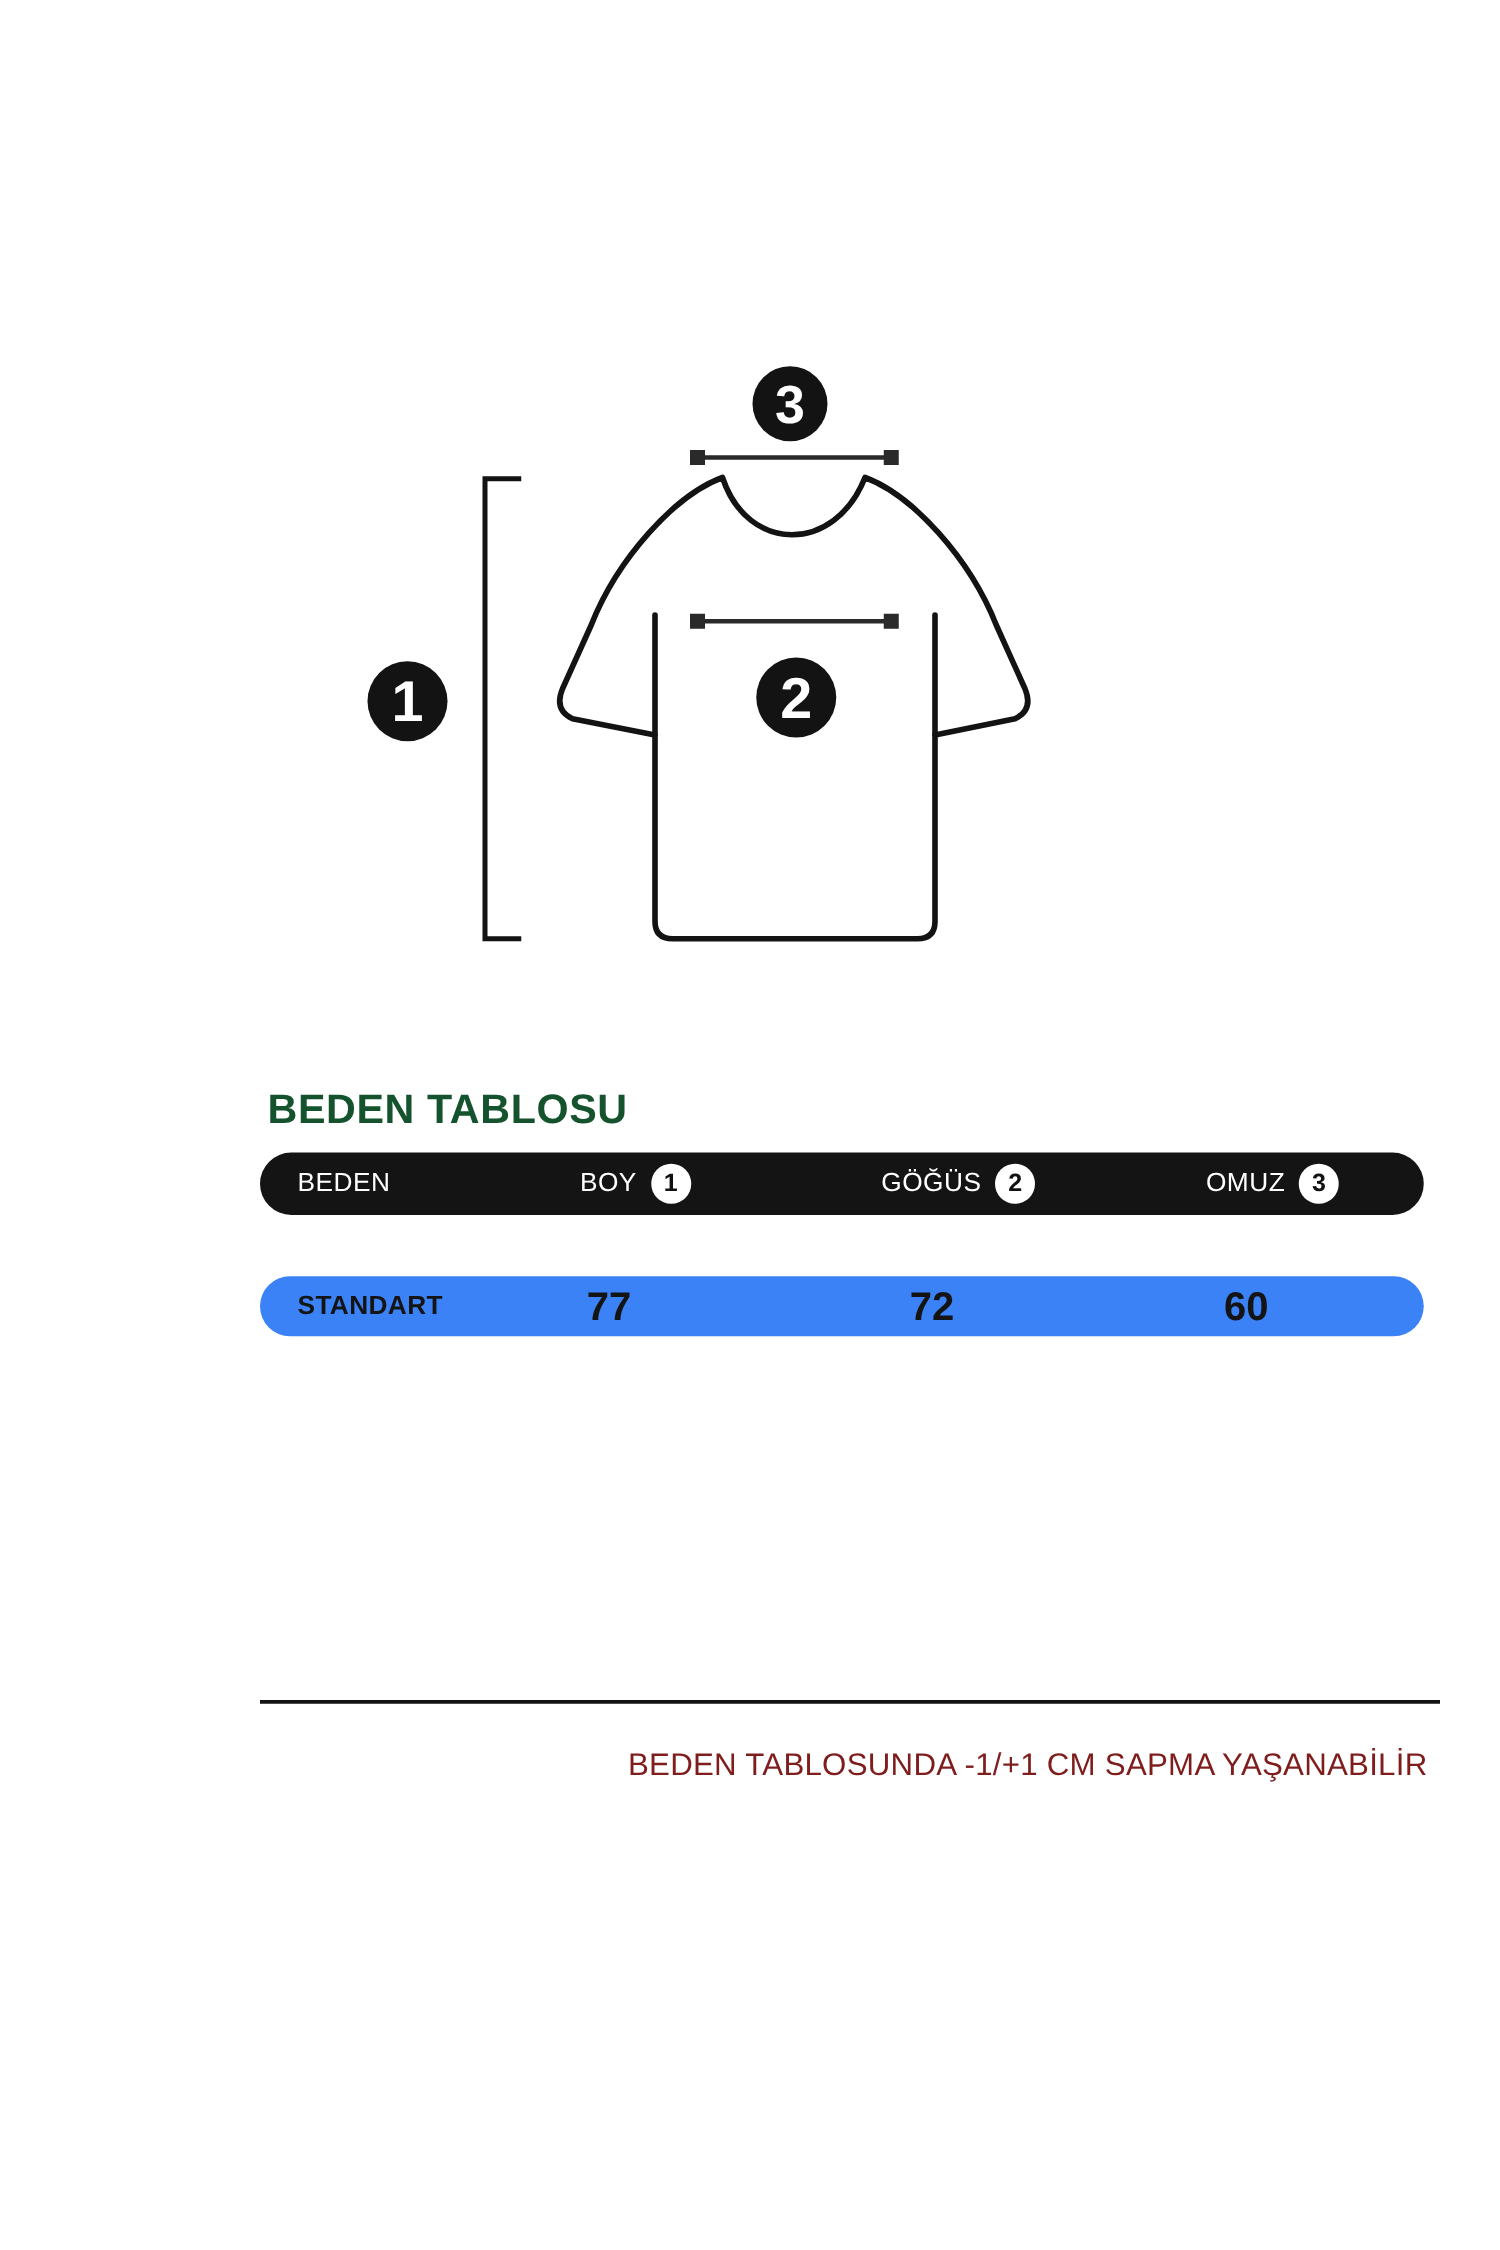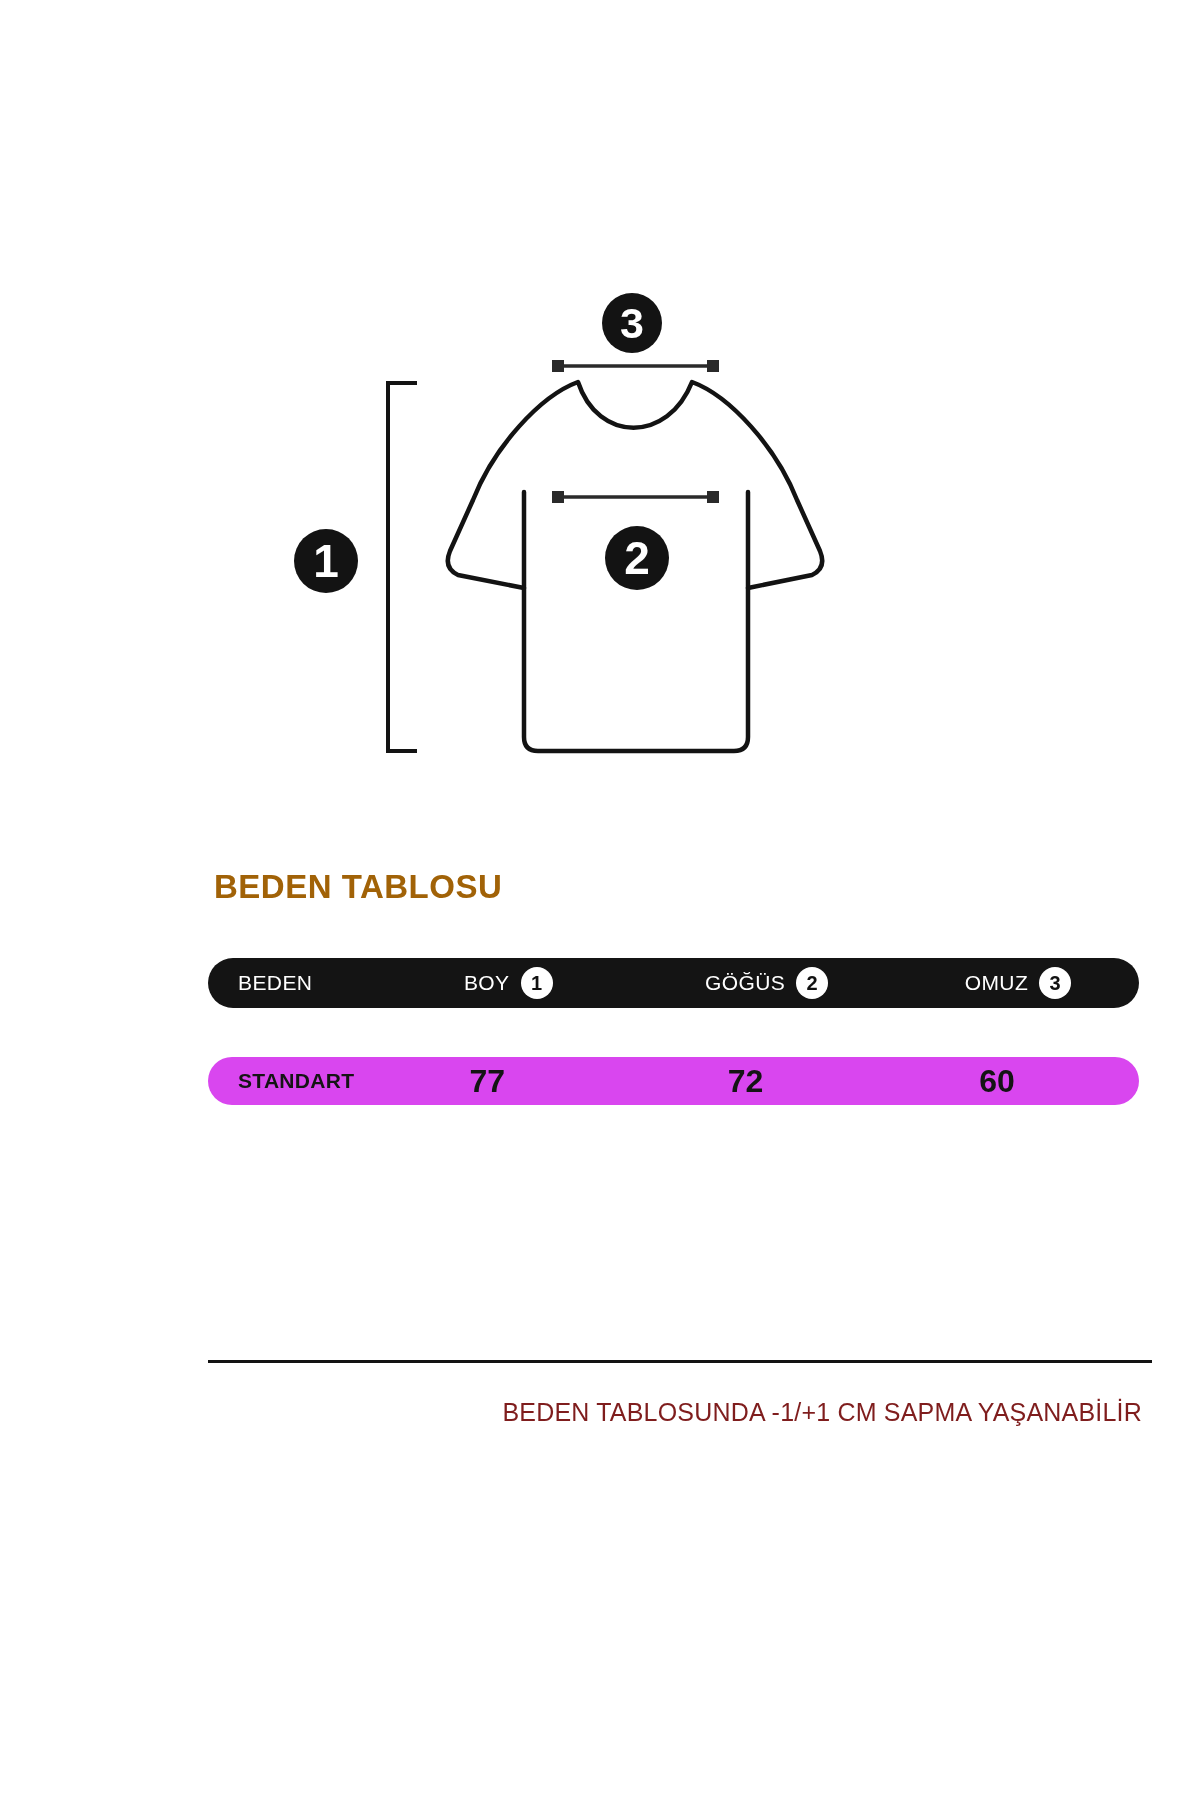--- a/index.html
+++ b/index.html
@@ -11,31 +11,31 @@
     color:#161616;
     overflow:hidden;
   }
 
   
   .diagram-svg{position:absolute;left:0;top:0;}
 
   
   .page-title{
     position:absolute;left:214px;top:868px;
-    font-size:33px;font-weight:700;letter-spacing:.5px;color:#a16207;
+    font-size:33px;font-weight:700;letter-spacing:.5px;color:#14532d;
   }
 
   
   .cols{
     position:absolute;left:208px;width:931px;height:50px;
     display:grid;grid-template-columns:18.5% 27.5% 28% 26%;
-    align-items:center;border-radius:25px;margin-top:36px;
+    align-items:center;border-radius:25px;
   }
   .thead{top:922px;background:#141414;color:#ffffff;}
-  .trow{top:1021px;background:#d946ef;color:#141414;height:48px;border-radius:24px;}
+  .trow{top:1021px;background:#3b82f6;color:#141414;height:48px;border-radius:24px;}
   .cell{display:flex;align-items:center;justify-content:center;}
   .cell.first{justify-content:flex-start;padding-left:30px;}
   .hlabel{font-size:21px;font-weight:400;letter-spacing:.4px;}
   .badge{
     width:32px;height:32px;border-radius:50%;background:#ffffff;color:#111111;
     display:inline-flex;align-items:center;justify-content:center;
     font-size:20px;font-weight:700;margin-left:11px;flex:0 0 auto;
   }
   .size-name{font-size:21px;font-weight:700;letter-spacing:.3px;}
   .val{font-size:32px;font-weight:700;padding-right:42px;}

